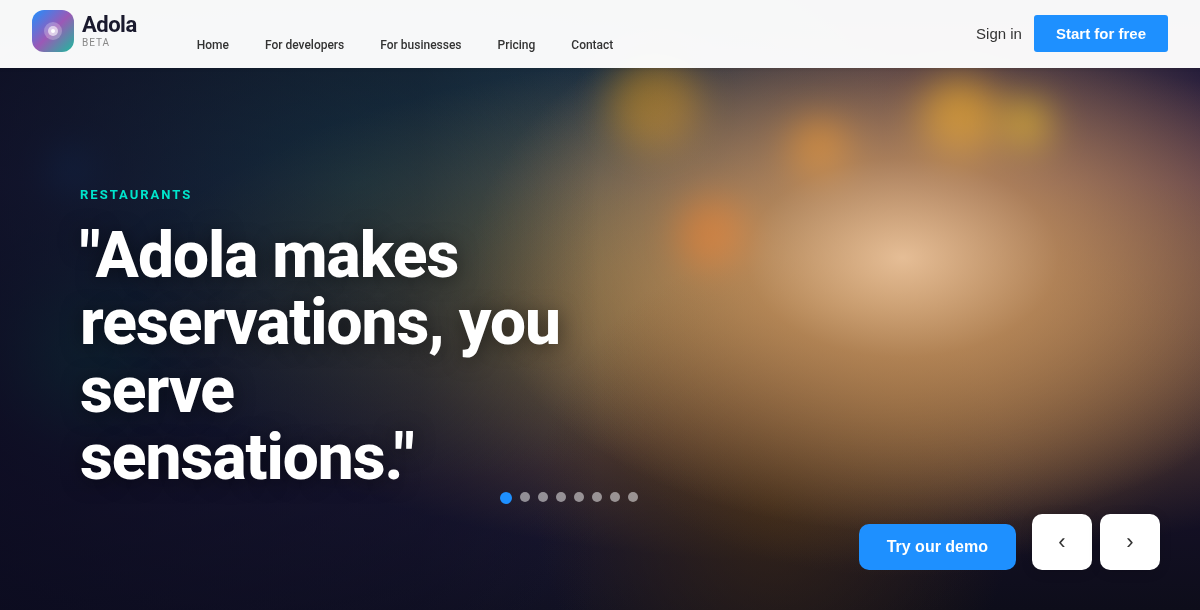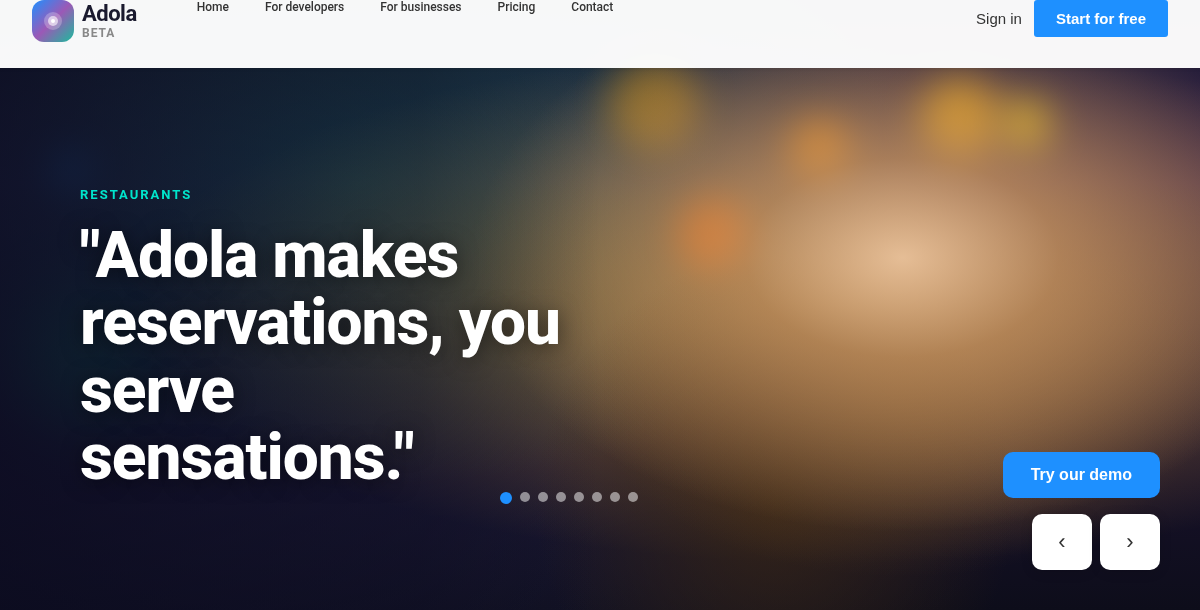--- a/index.html
+++ b/index.html
@@ -13,22 +13,22 @@
     }
 
     
     nav {
       position: absolute;
       top: 0; left: 0; right: 0;
       z-index: 10;
       background: rgba(255,255,255,0.97);
       height: 68px;
       display: flex;
-      align-items: flex-start;
-      padding: 0 32px;
+      align-items: flex-end;
+      padding: 16px 32px;
       box-shadow: 0 1px 4px rgba(0,0,0,0.08);
     }
 
     .nav-logo {
       display: flex;
       align-items: center;
       gap: 8px;
       margin-right: 60px;
       text-decoration: none;
     }
@@ -55,26 +55,25 @@
     }
 
     .logo-name {
       font-size: 22px;
       font-weight: 700;
       color: #1a1a2e;
       letter-spacing: -0.5px;
     }
 
     .logo-beta {
-      font-size: 12px;
+      font-size: 10px;
       color: #888;
       text-transform: uppercase;
       letter-spacing: 1px;
       margin-top: 2px;
-      font-weight: bold;
     }
 
     .nav-links {
       display: flex;
       align-items: center;
       gap: 36px;
       flex: 1;
     }
 
     .nav-link {
@@ -190,21 +189,21 @@
       letter-spacing: -1px;
     }
 
     
     .hero-bottom {
       position: absolute;
       bottom: 40px;
       right: 40px;
       z-index: 10;
       display: flex;
-      flex-direction: column;
+      flex-direction: row;
       align-items: flex-end;
       gap: 16px;
     }
 
     .btn-demo {
       background: #1e90ff;
       color: #fff;
       border: none;
       border-radius: 10px;
       padding: 14px 28px;

